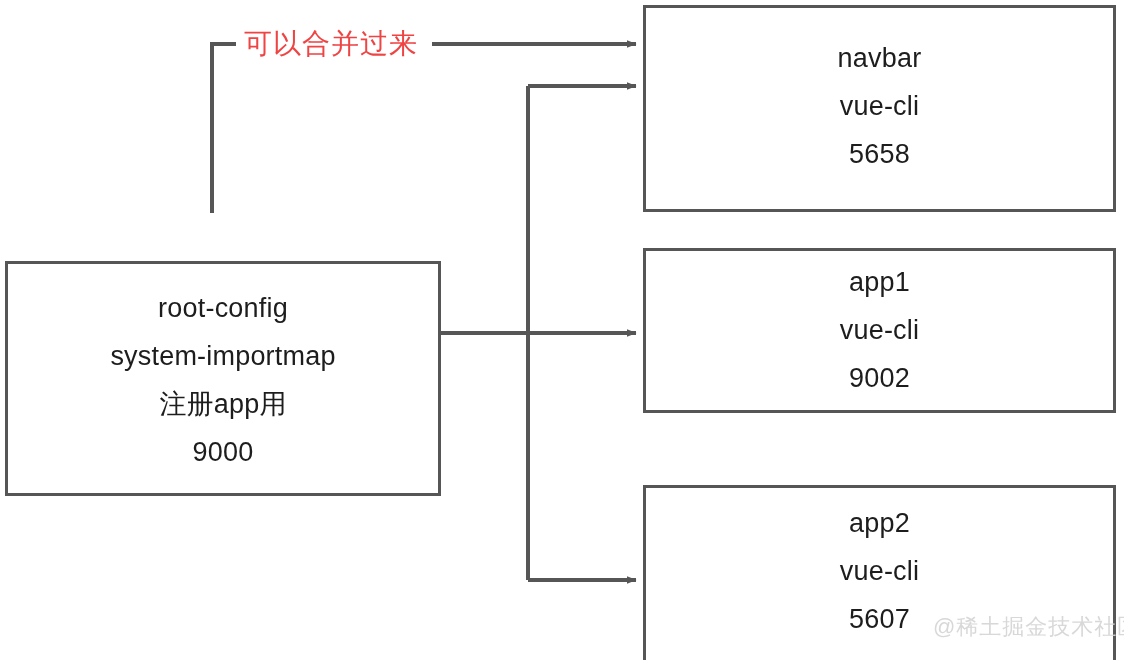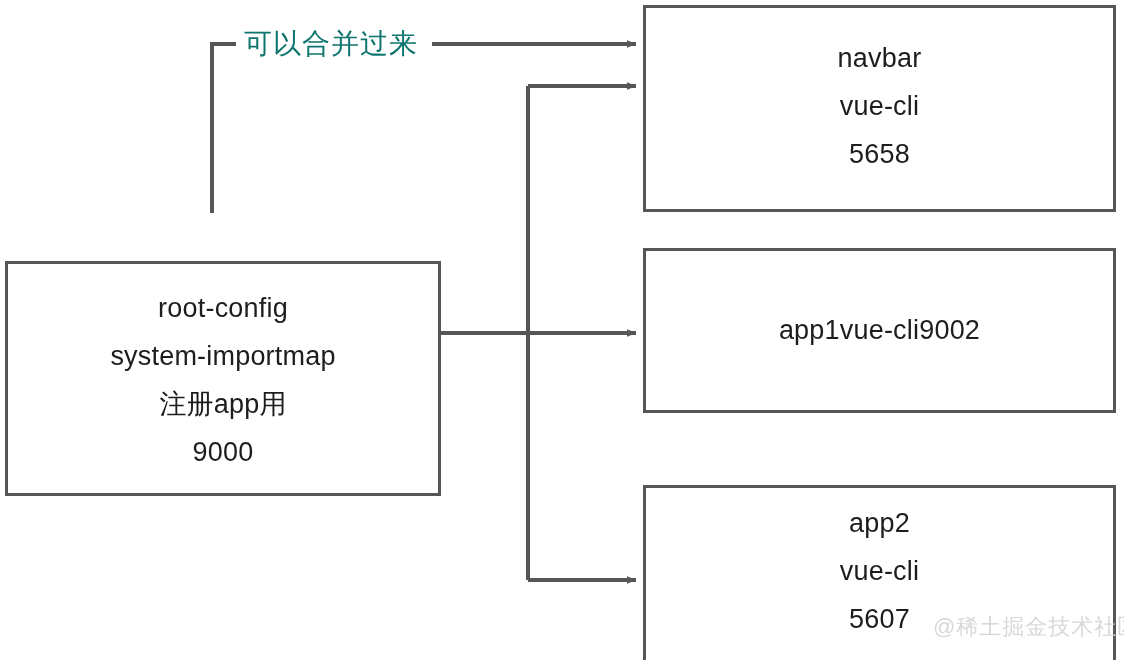--- a/index.html
+++ b/index.html
@@ -68,21 +68,21 @@
     margin-top: -6px;
   }
   #node-app1 {
     left: 643px;
     top: 248px;
     width: 473px;
     height: 165px;
   }
   #node-app1 .stack {
     display: flex;
-    flex-direction: row;
+    flex-direction: column;
     align-items: center;
     margin-top: -2px;
   }
   #node-app2 {
     left: 643px;
     top: 485px;
     width: 473px;
     height: 180px;
   }
   #node-app2 .stack {
@@ -90,21 +90,21 @@
     flex-direction: column;
     align-items: center;
     margin-top: -8px;
   }
   #annotation-merge {
     position: absolute;
     left: 244px;
     top: 26px;
     font-size: 28px;
     line-height: 36px;
-    color: #0f766e;
+    color: #ef4444;
     white-space: nowrap;
     letter-spacing: 1px;
   }
   #watermark {
     position: absolute;
     left: 933px;
     top: 612px;
     font-size: 22px;
     line-height: 30px;
     color: #d8d8d8;

